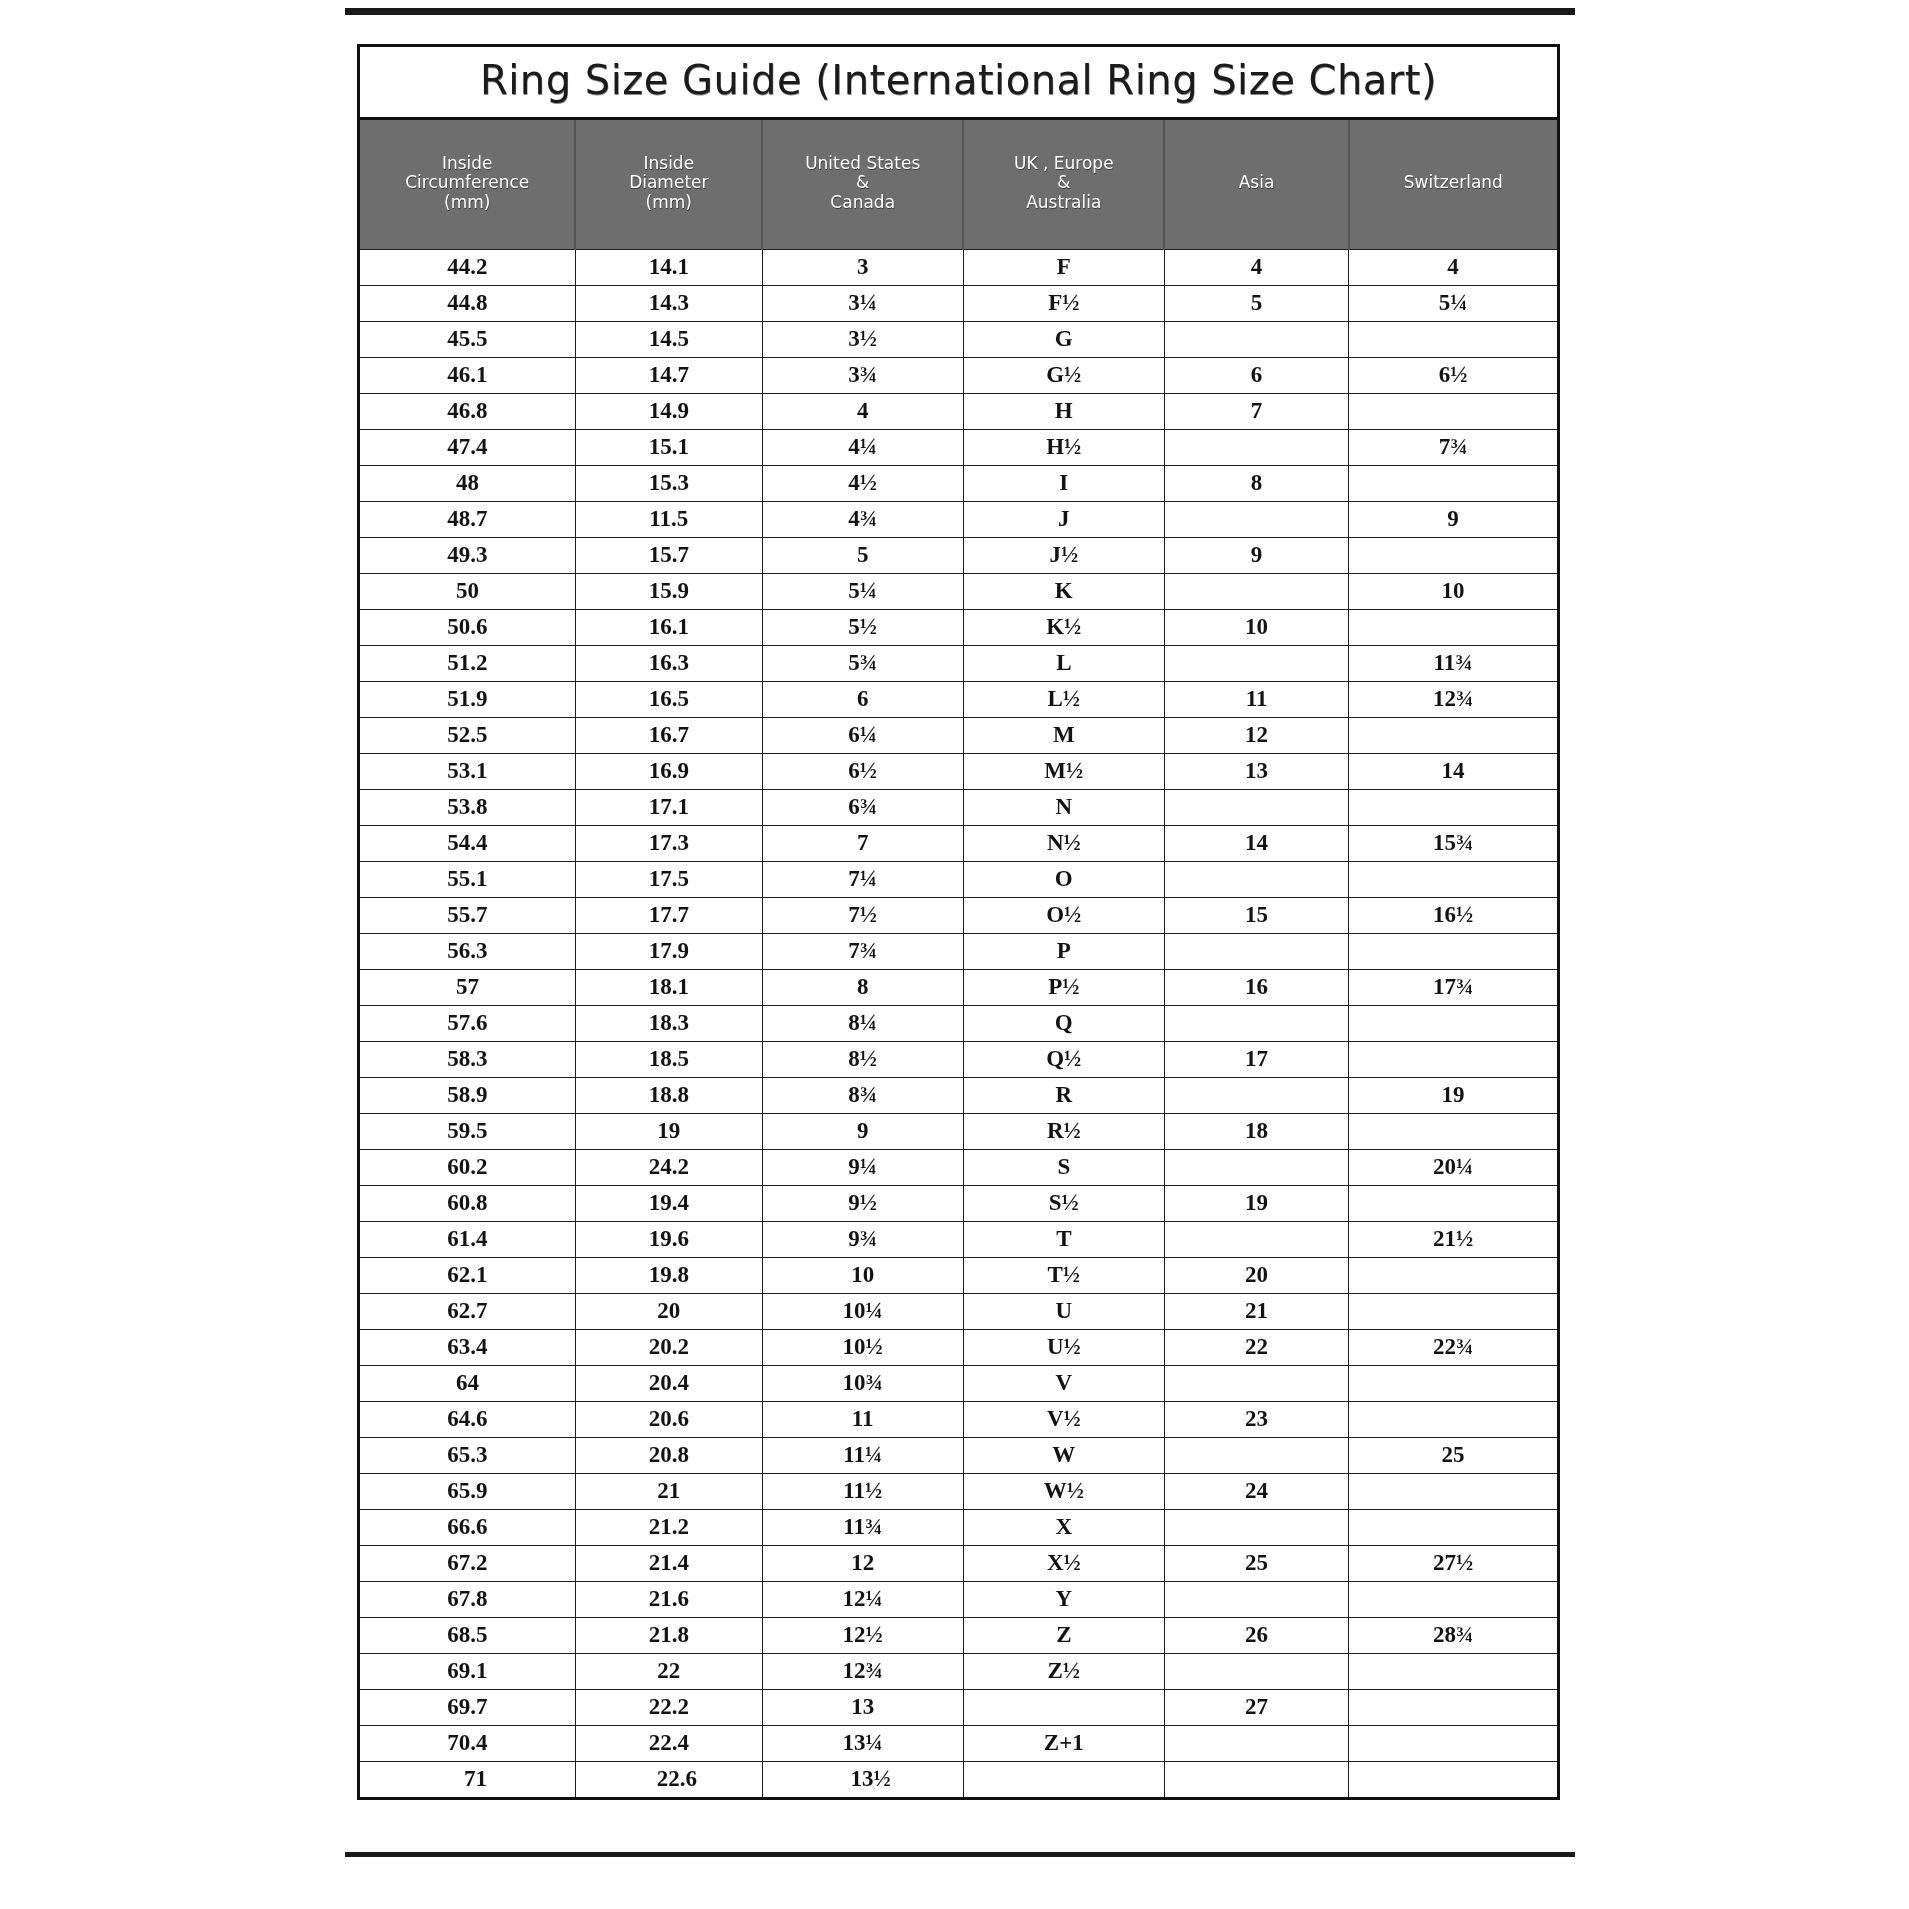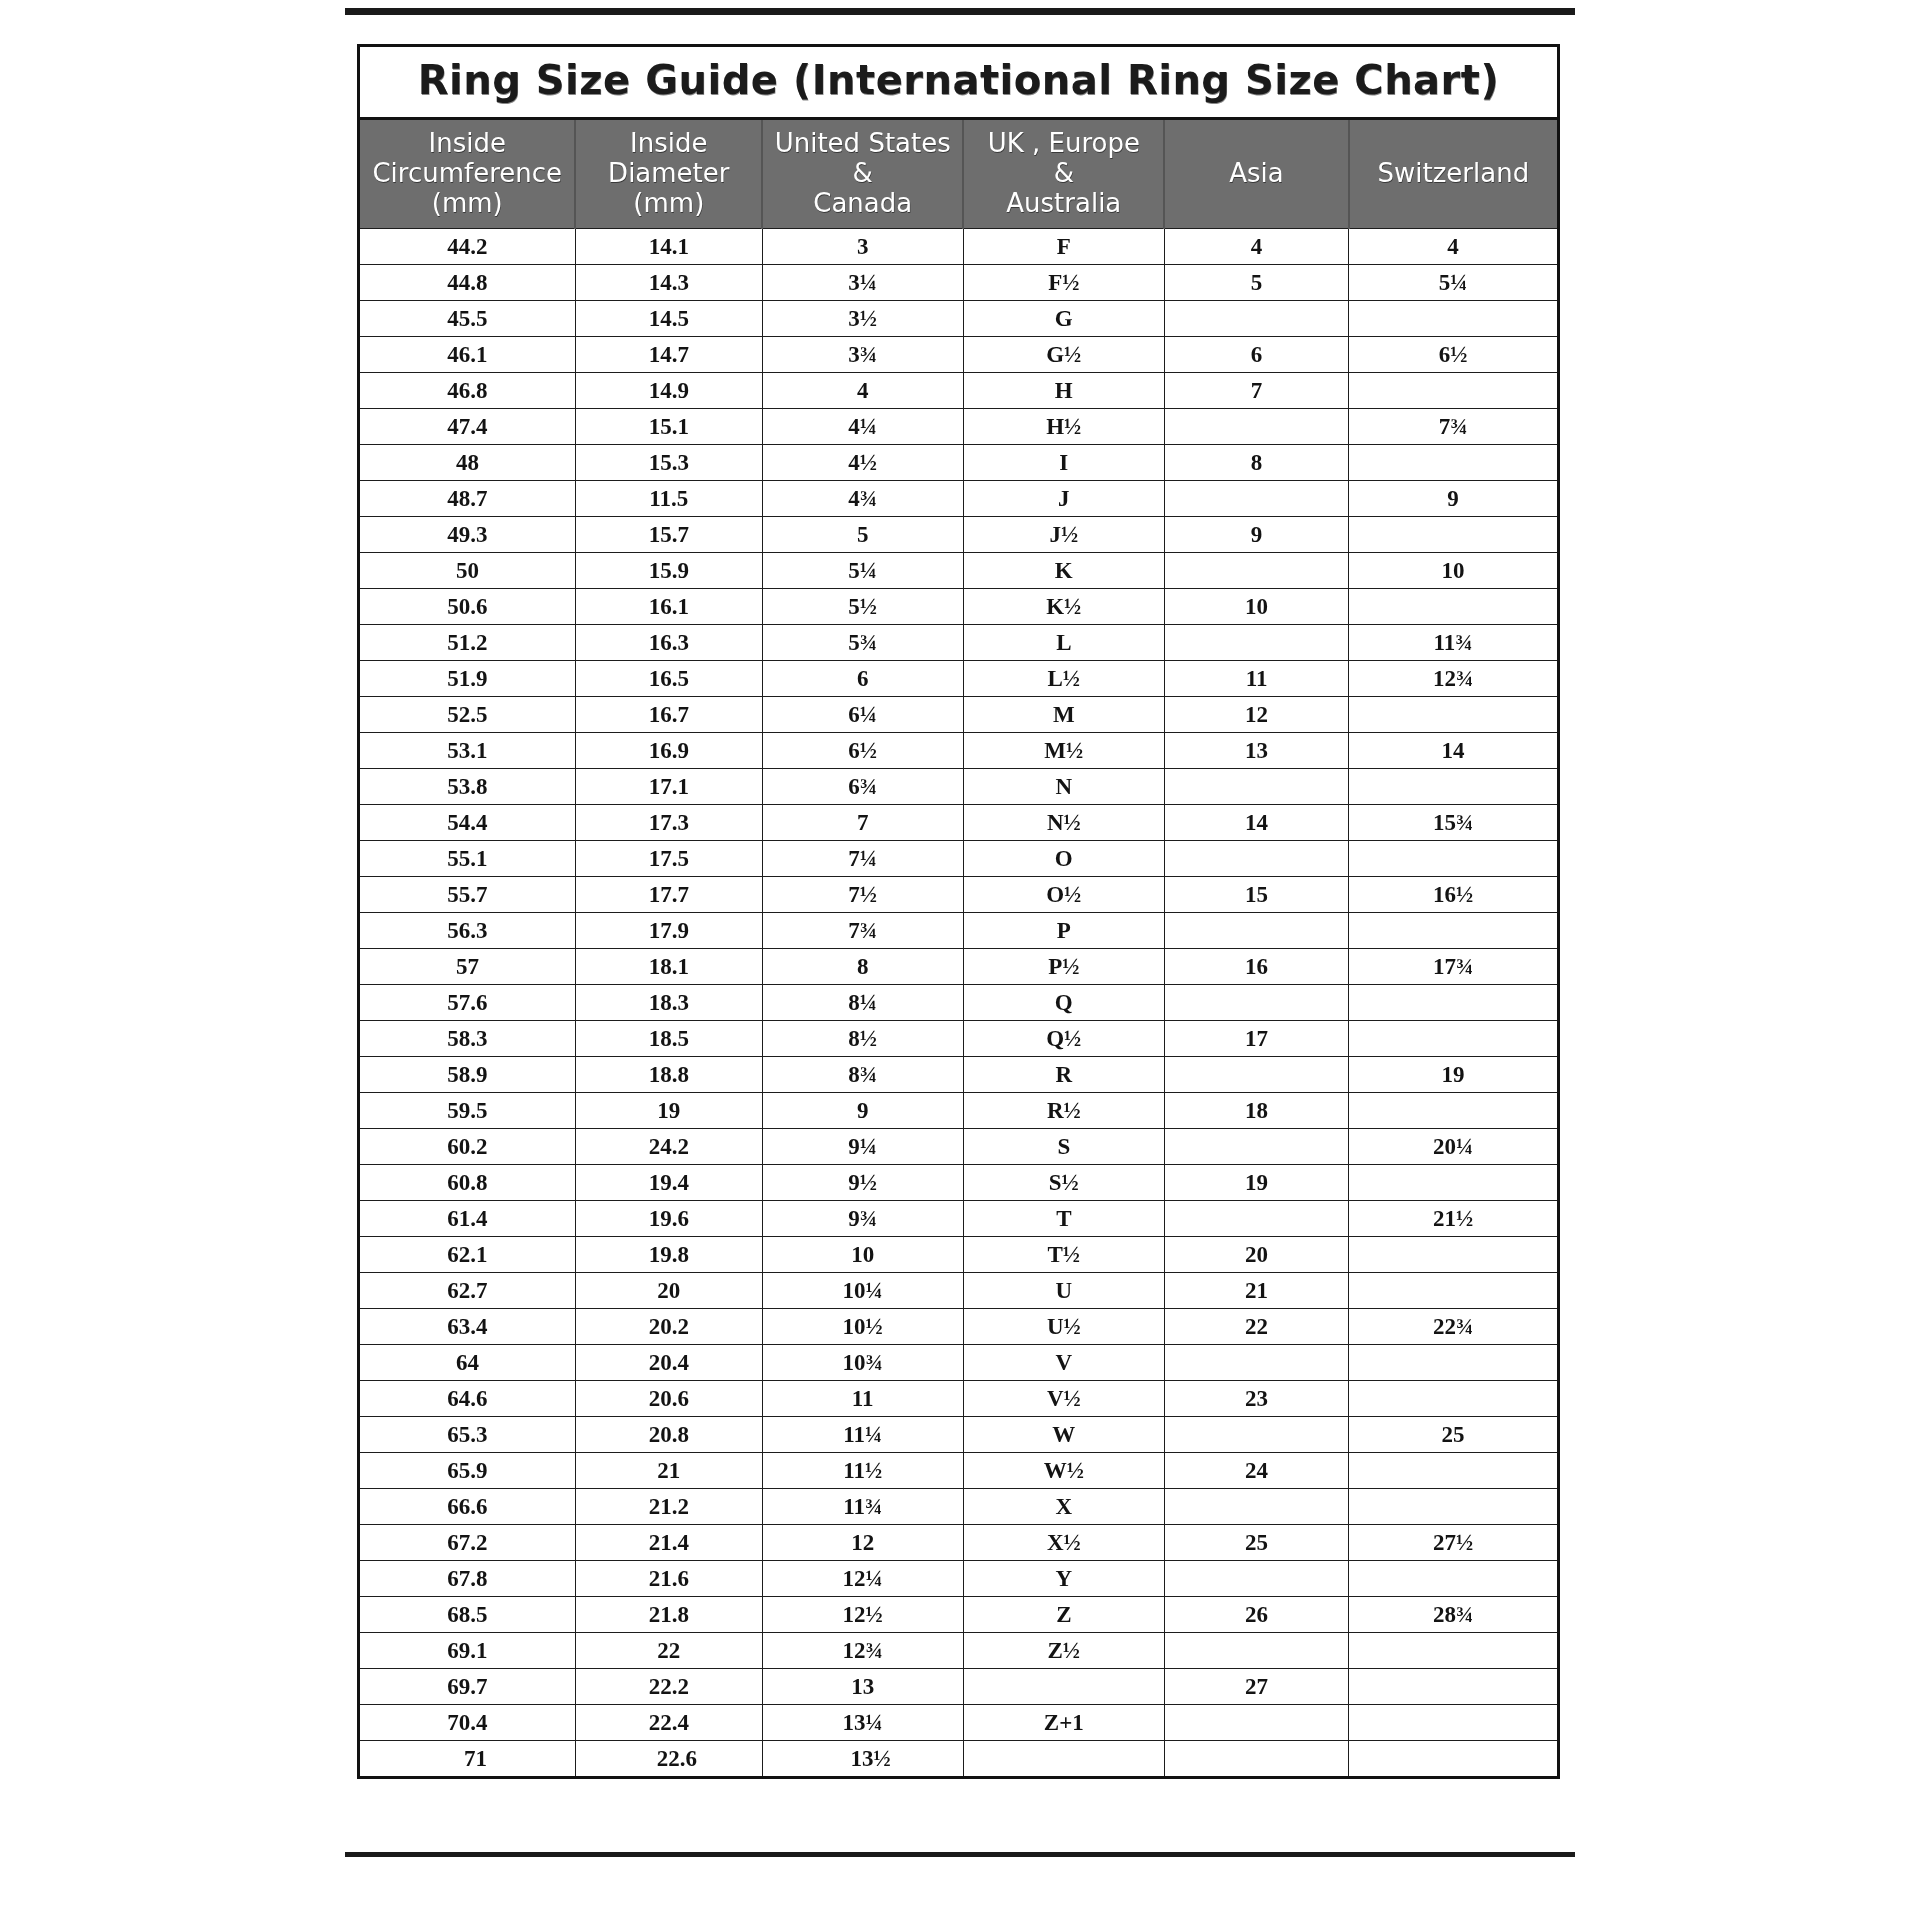--- a/index.html
+++ b/index.html
@@ -43,21 +43,21 @@
     top: 44px;
     width: 1203px;
     border: 3px solid #111;
     box-sizing: border-box;
     background: #fff;
   }
   .chart-title {
     border-bottom: 3px solid #111;
     text-align: center;
     font-family: "DejaVu Sans", sans-serif;
-    font-weight: bold;
+    font-weight: normal;
     font-size: 40px;
     letter-spacing: 0.5px;
     padding: 10px 4px 14px 4px;
     color: #1b1b1b;
     text-shadow: 0.5px 0.5px 0 #888;
     white-space: nowrap;
   }
   table.grid {
     border-collapse: collapse;
     width: 100%;
@@ -68,27 +68,27 @@
   table.grid col.c2 { width: 16.8%; }
   table.grid col.c3 { width: 16.8%; }
   table.grid col.c4 { width: 15.4%; }
   table.grid col.c5 { width: 17.4%; }
 
   thead th {
     background: #6e6e6e;
     color: #ffffff;
     font-family: "DejaVu Sans", sans-serif;
     font-weight: normal;
-    font-size: 26px;
+    font-size: 17px;
     line-height: 1.16;
     padding: 8px 2px 10px 2px;
     border-right: 2px solid #555;
     text-align: center;
     vertical-align: middle;
-    height: 100px;
+    height: 129px;
     box-sizing: border-box;
     text-shadow: 0.5px 0.5px 0 #3a3a3a;
   }
   thead th:last-child { border-right: none; }
 
   tbody td {
     border: 1.5px solid #1d1d1d;
     text-align: center;
     font-size: 23px;
     font-weight: bold;

